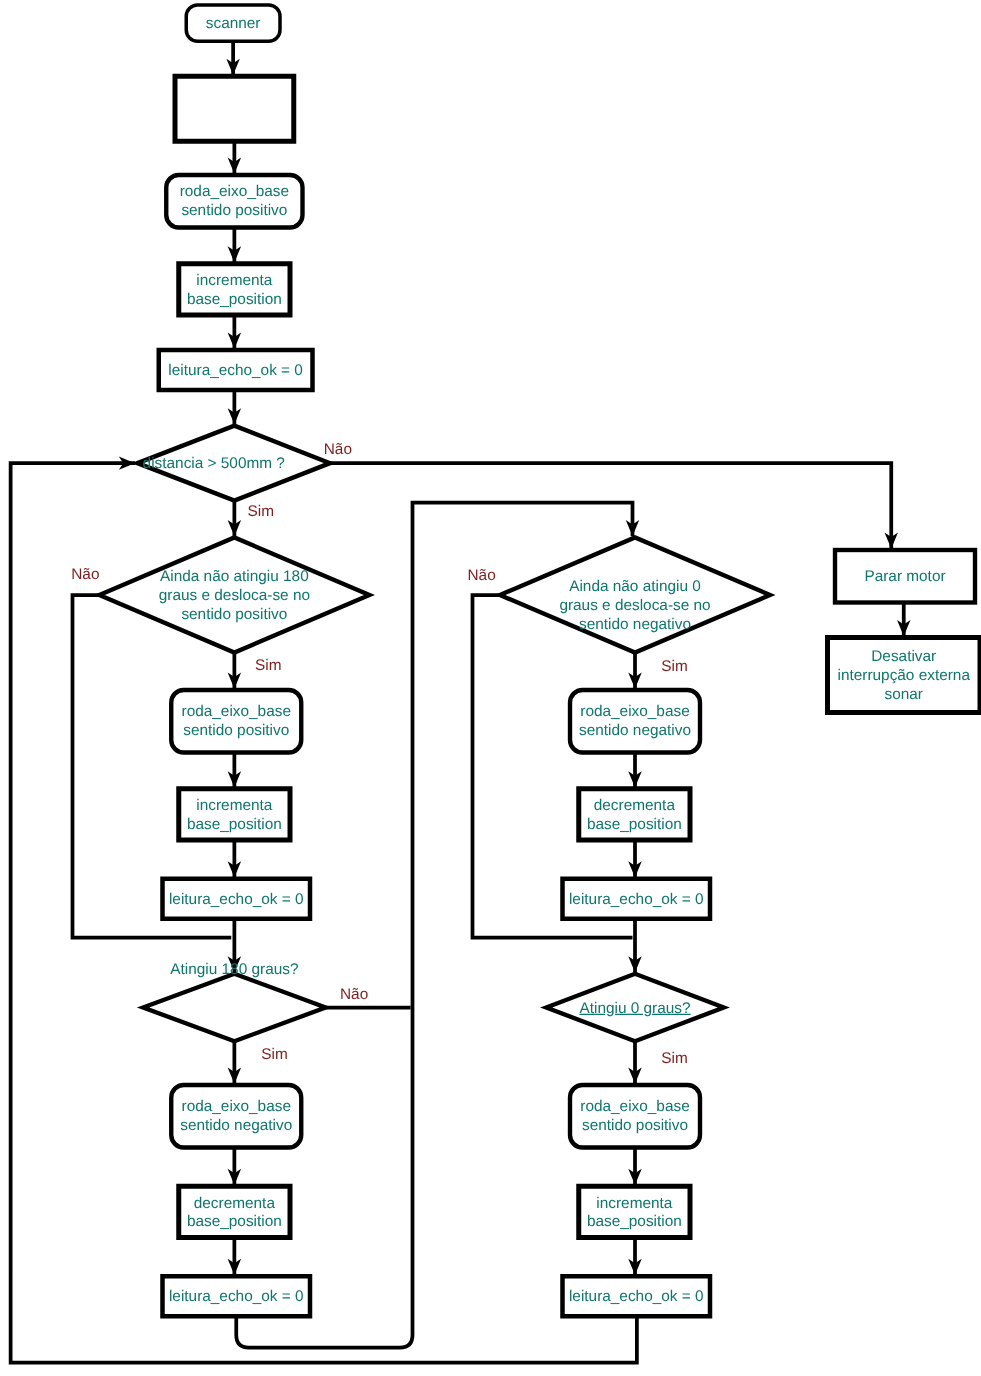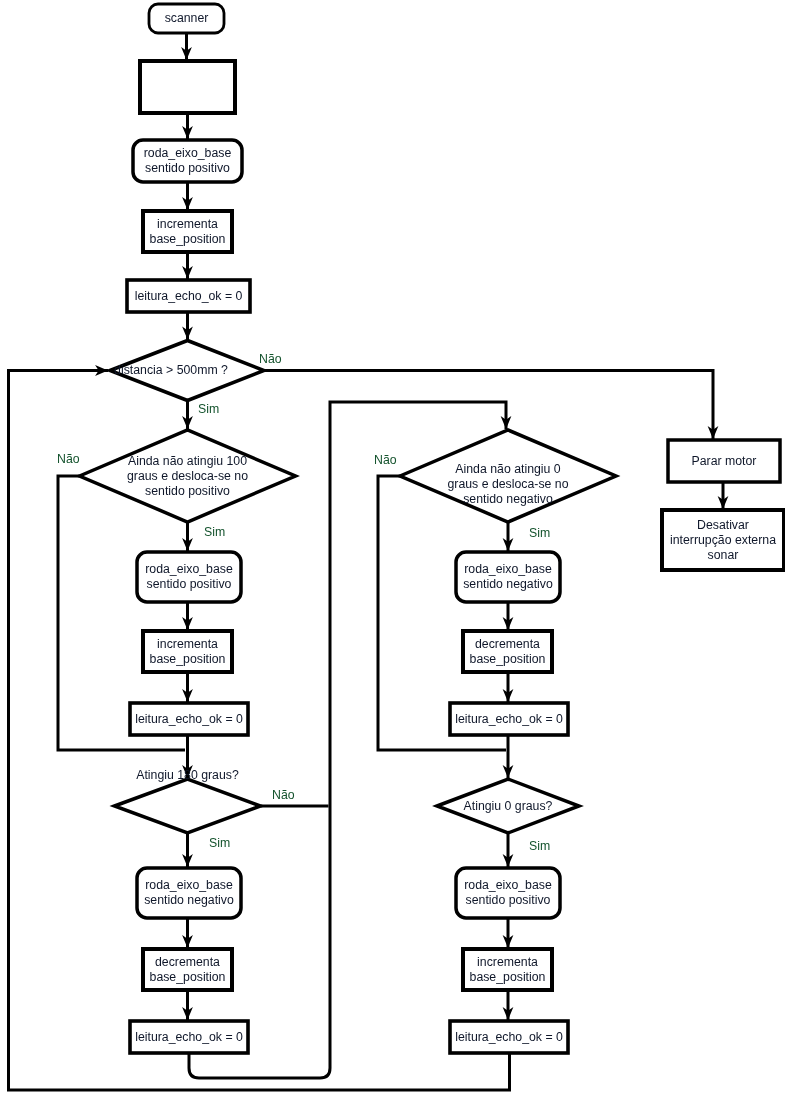--- a/index.html
+++ b/index.html
@@ -10,25 +10,25 @@
     font-family:"Liberation Sans", sans-serif;
     overflow:hidden;
   }
   .canvas svg{position:absolute;left:0;top:0;}
   .shape{fill:#ffffff;stroke:#000000;}
   .edge{fill:none;stroke:#000000;stroke-width:3;}
   .nl{
     position:absolute;
     display:flex;align-items:center;justify-content:center;
     text-align:center;white-space:pre;
-    font-size:12.3px;line-height:15px;color:#0f172a;border-radius:12px;
+    font-size:12.3px;line-height:15px;color:#0f766e;border-radius:12px;
   }
   .el{
     position:absolute;
-    font-size:12.3px;line-height:14px;color:#14532d;
+    font-size:12.3px;line-height:14px;color:#7f1d1d;
     white-space:nowrap;
   }
 </style>
 </head>
 <body>
 
 <div class="canvas">
 
   <svg width="785" height="1101" viewBox="0 0 785 1101">
     <defs>
@@ -91,21 +91,21 @@
     <rect class="shape" x="662" y="510" width="122" height="60" stroke-width="4"></rect>
   </svg>
 
   <div class="nl" style="left:149px;top:4px;width:75px;height:29px;">scanner</div>
   <div class="nl" style="left:133px;top:140px;width:109px;height:42px;">roda_eixo_base
 sentido positivo</div>
   <div class="nl" style="left:143px;top:211px;width:89px;height:41px;">incrementa
 base_position</div>
   <div class="nl" style="left:127px;top:280px;width:123px;height:32px;">leitura_echo_ok = 0</div>
   <div class="nl" style="left:94px;top:340px;width:154px;height:60px;">distancia &gt; 500mm ?</div>
-  <div class="nl" style="left:90px;top:430px;width:195px;height:92px;">Ainda não atingiu 100
+  <div class="nl" style="left:90px;top:430px;width:195px;height:92px;">Ainda não atingiu 180
 graus e desloca-se no
 sentido positivo</div>
   <div class="nl" style="left:137px;top:552px;width:104px;height:50px;">roda_eixo_base
 sentido positivo</div>
   <div class="nl" style="left:143px;top:631px;width:89px;height:41px;">incrementa
 base_position</div>
   <div class="nl" style="left:130px;top:703px;width:118px;height:32px;">leitura_echo_ok = 0</div>
   <div class="nl" style="left:114px;top:748px;width:147px;height:54px;">Atingiu 180 graus?</div>
   <div class="nl" style="left:137px;top:868px;width:104px;height:50px;">roda_eixo_base
 sentido negativo</div>
@@ -113,21 +113,21 @@
 base_position</div>
   <div class="nl" style="left:130px;top:1021px;width:118px;height:32px;">leitura_echo_ok = 0</div>
   <div class="nl" style="left:410px;top:438px;width:196px;height:92px;">Ainda não atingiu 0
 graus e desloca-se no
 sentido negativo</div>
   <div class="nl" style="left:456px;top:552px;width:104px;height:50px;">roda_eixo_base
 sentido negativo</div>
   <div class="nl" style="left:463px;top:631px;width:89px;height:41px;">decrementa
 base_position</div>
   <div class="nl" style="left:450px;top:703px;width:118px;height:32px;">leitura_echo_ok = 0</div>
-  <div class="nl" style="left:437px;top:779px;width:142px;height:54px;">Atingiu 0 graus?</div>
+  <div class="nl" style="left:437px;top:779px;width:142px;height:54px;text-decoration:underline;">Atingiu 0 graus?</div>
   <div class="nl" style="left:456px;top:868px;width:104px;height:50px;">roda_eixo_base
 sentido positivo</div>
   <div class="nl" style="left:463px;top:949px;width:89px;height:41px;">incrementa
 base_position</div>
   <div class="nl" style="left:450px;top:1021px;width:118px;height:32px;">leitura_echo_ok = 0</div>
   <div class="nl" style="left:668px;top:440px;width:112px;height:42px;">Parar motor</div>
   <div class="nl" style="left:662px;top:510px;width:122px;height:60px;">Desativar
 interrupção externa
 sonar</div>
 

